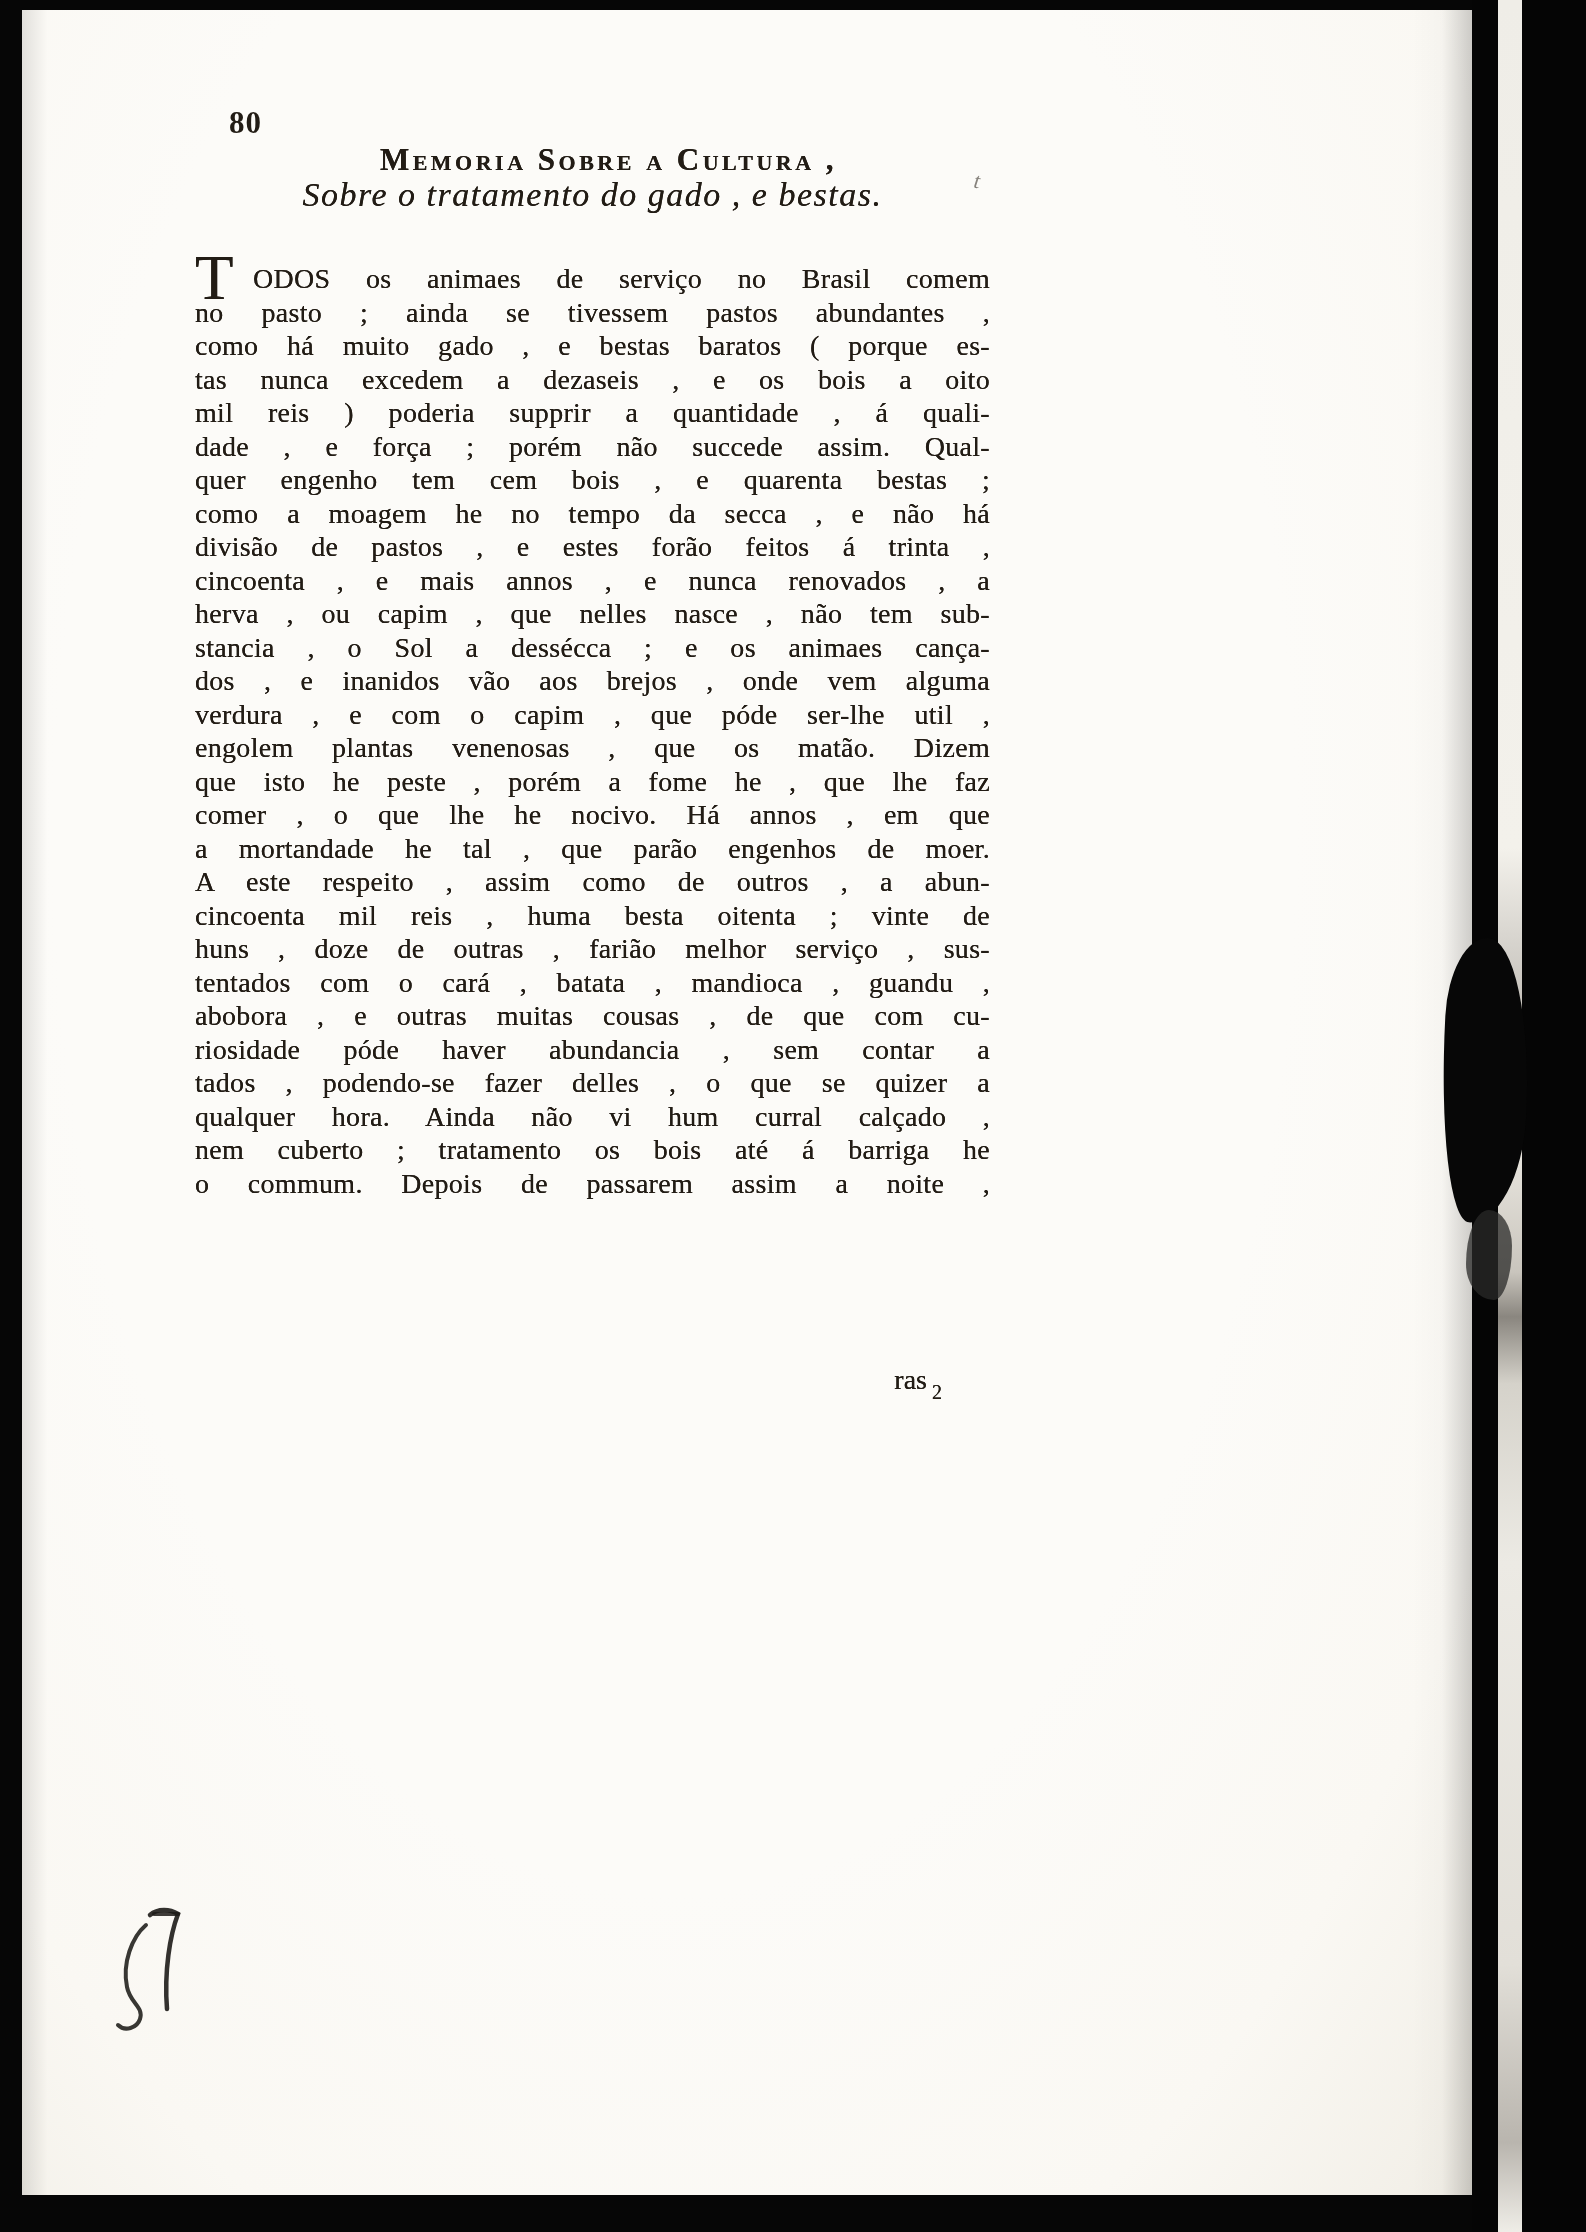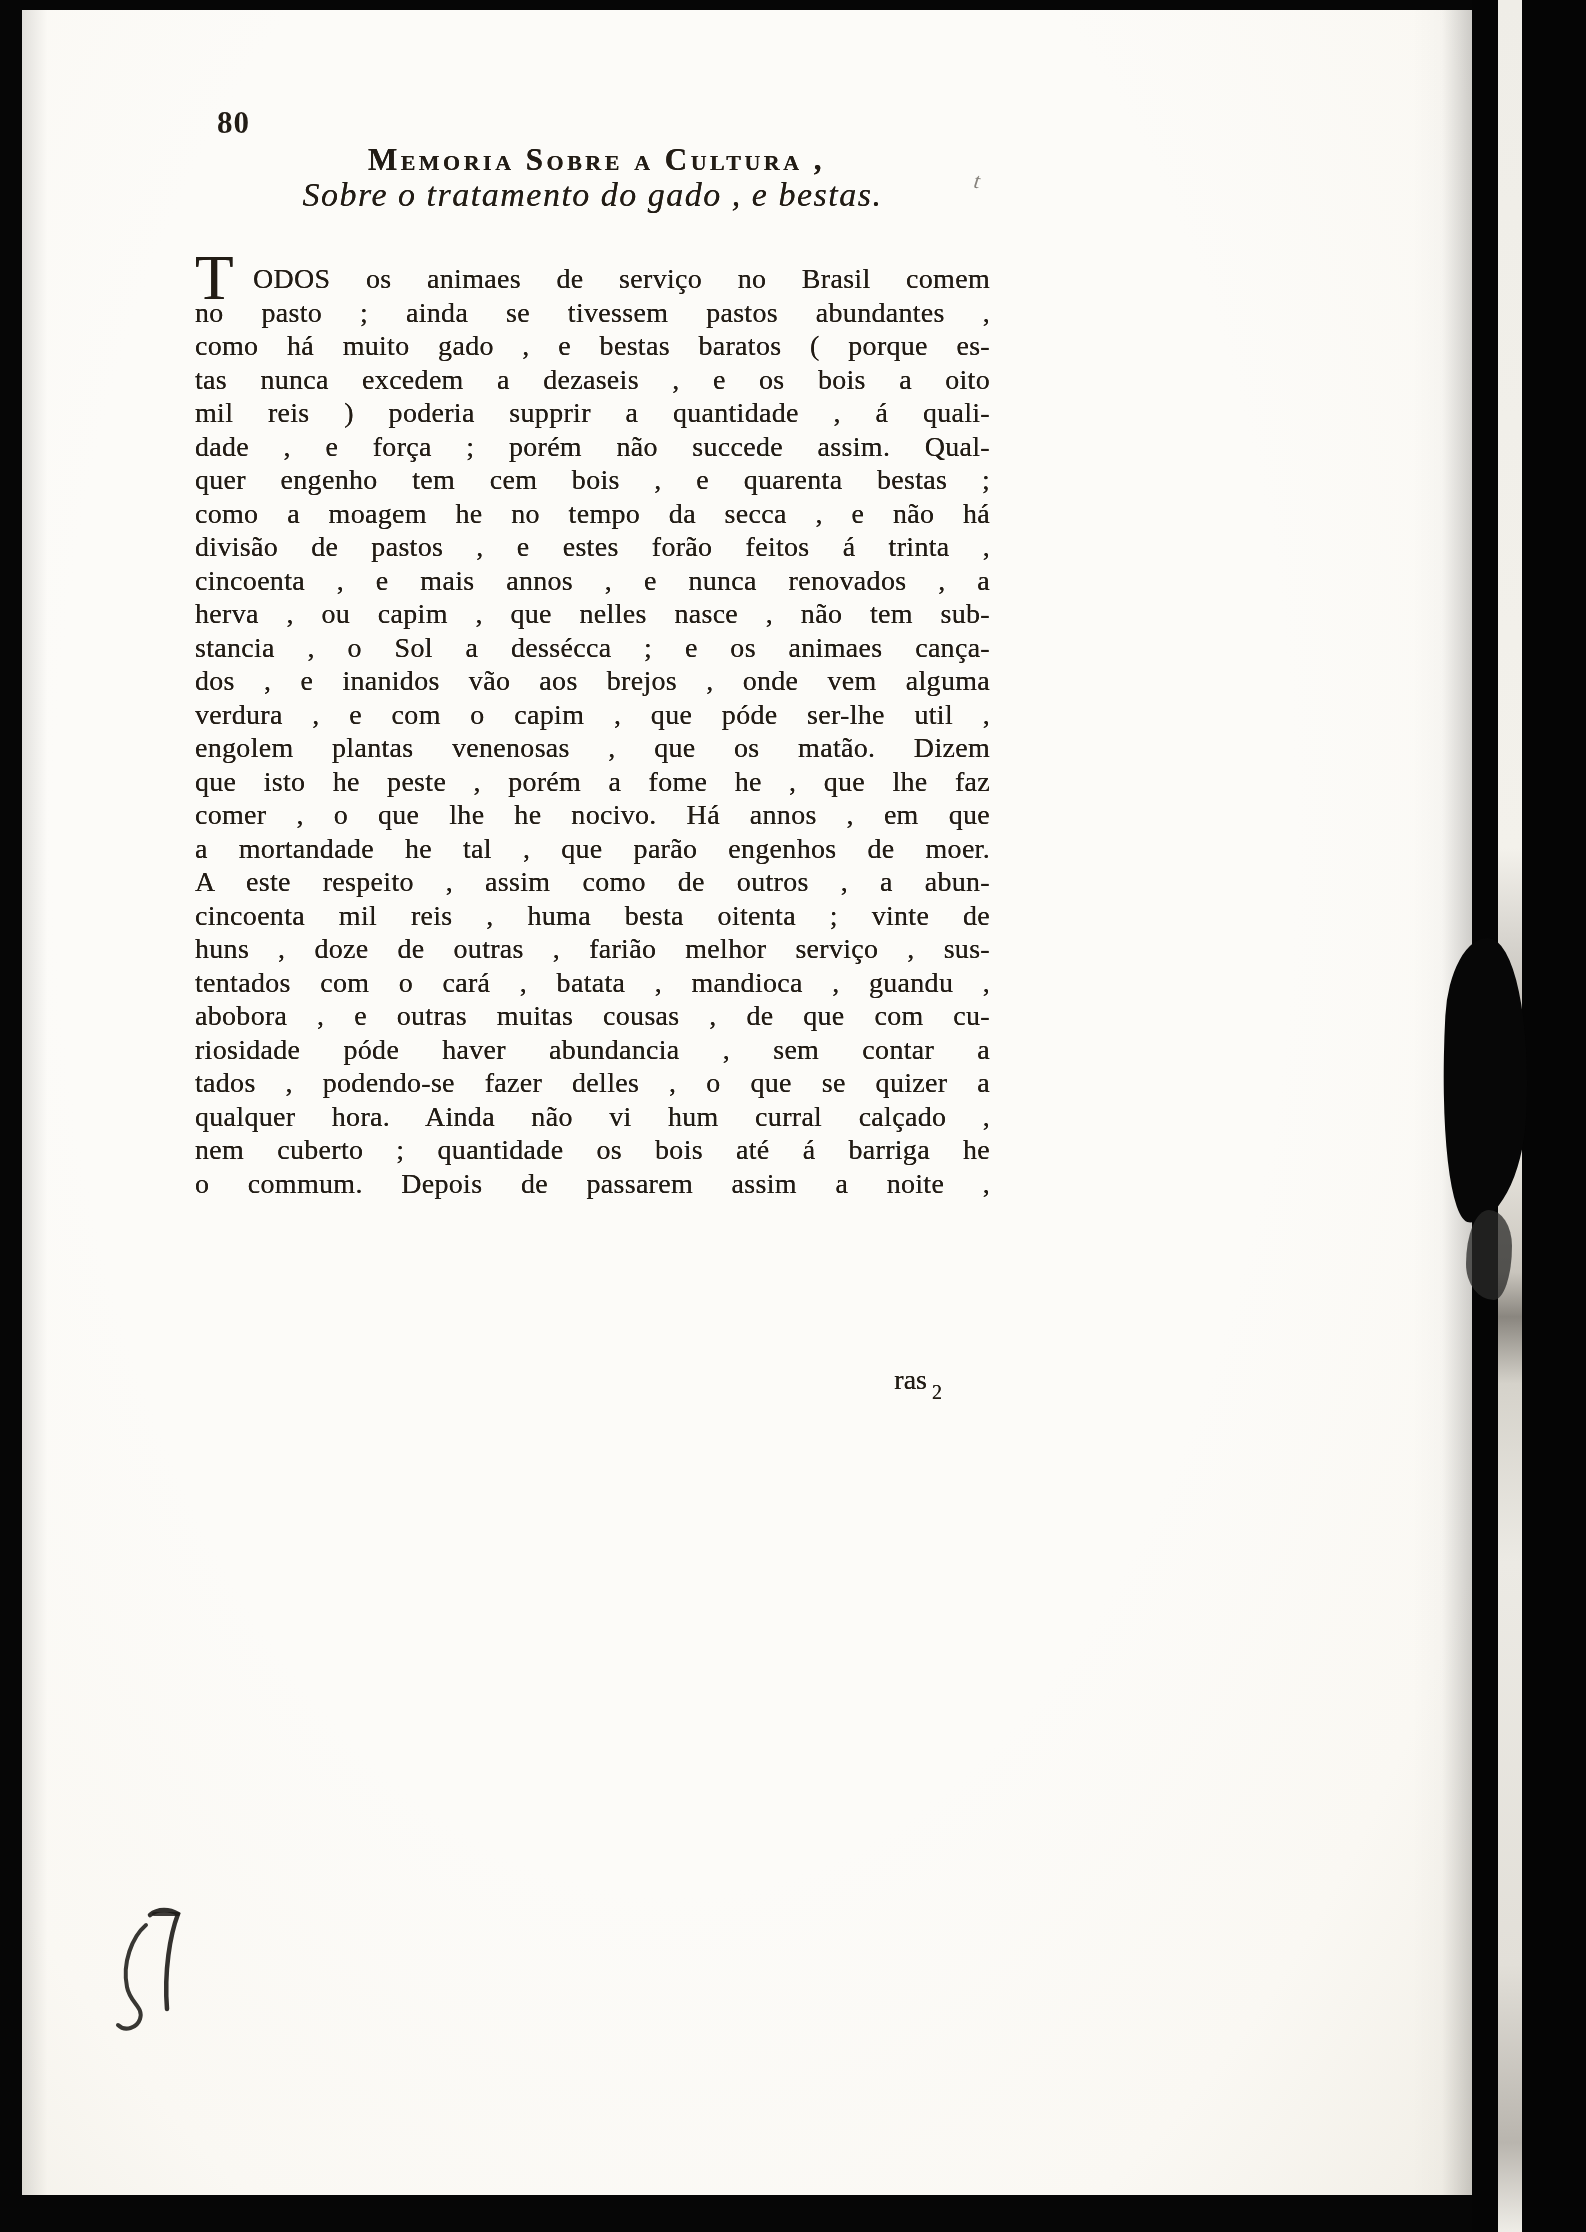--- a/index.html
+++ b/index.html
@@ -47,21 +47,21 @@
   }
   .ink-blob-tail{
     position:absolute; left:1466px; top:1210px; width:46px; height:90px;
     background:#2a2a28; opacity:.75;
     border-radius:50% 50% 40% 60% / 60% 40% 60% 40%;
   }
   
   .text-block{
     position:absolute; left:173px; top:0; width:795px; height:2185px;
   }
-  .header-row{ position:absolute; top:92px; left:4px; width:100%; height:46px; }
+  .header-row{ position:absolute; top:92px; left:16px; width:100%; height:46px; }
   .page-number{
     position:absolute; left:18px; top:3px;
     font-size:31px; letter-spacing:1px; font-weight:700;
   }
   .running-header{
     display:block; text-align:center;
     font-variant:small-caps; font-weight:700;
     font-size:31px; letter-spacing:3.5px;
     text-shadow:0 0 0.6px currentColor;
     margin-top:40px;
@@ -145,21 +145,21 @@
         <div class="line">comer , o que lhe he nocivo. Há annos , em que</div>
         <div class="line">a mortandade he tal , que parão engenhos de moer.</div>
         <div class="line">A este respeito , assim como de outros , a abun-</div>
         <div class="line">cincoenta mil reis , huma besta oitenta ; vinte de</div>
         <div class="line">huns , doze de outras , farião melhor serviço , sus-</div>
         <div class="line">tentados com o cará , batata , mandioca , guandu ,</div>
         <div class="line">abobora , e outras muitas cousas , de que com cu-</div>
         <div class="line">riosidade póde haver abundancia , sem contar a</div>
         <div class="line">tados , podendo-se fazer delles , o que se quizer a</div>
         <div class="line">qualquer hora. Ainda não vi hum curral calçado ,</div>
-        <div class="line">nem cuberto ; quantidade os bois até á barriga he</div>
+        <div class="line">nem cuberto ; tratamento os bois até á barriga he</div>
         <div class="line">o commum. Depois de passarem assim a noite ,</div>
       </div>
 
       <div class="catchword-row">
         <span>ras</span><span class="signature-mark">2</span>
       </div>
 
     </div>
 
     <span class="smudge-mark">t</span>

